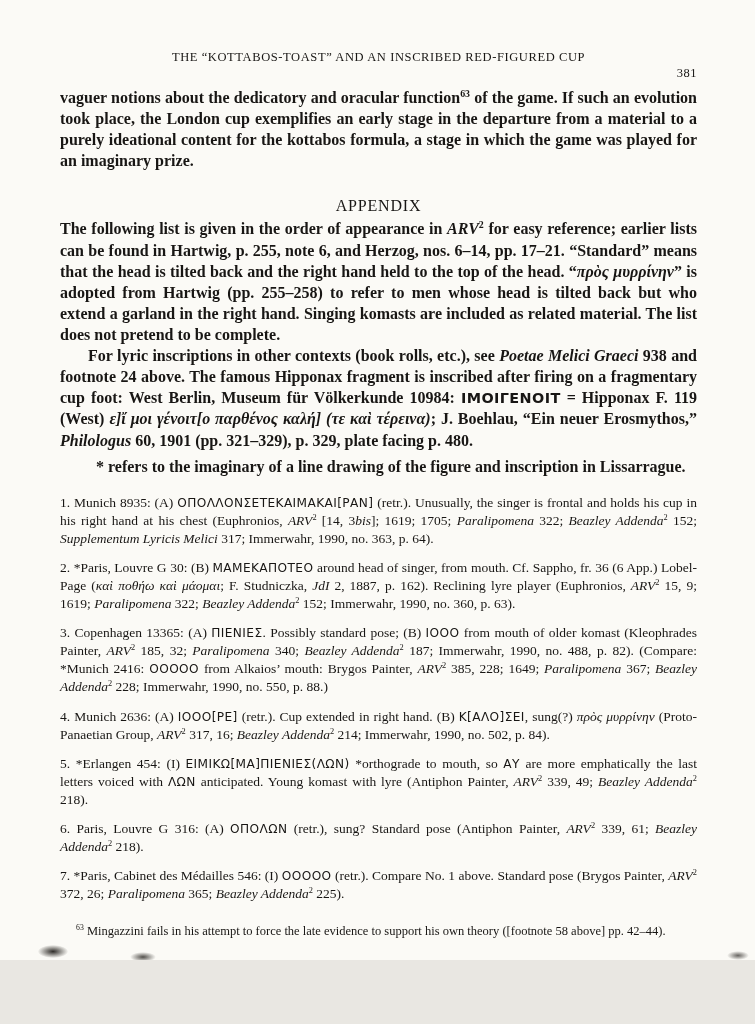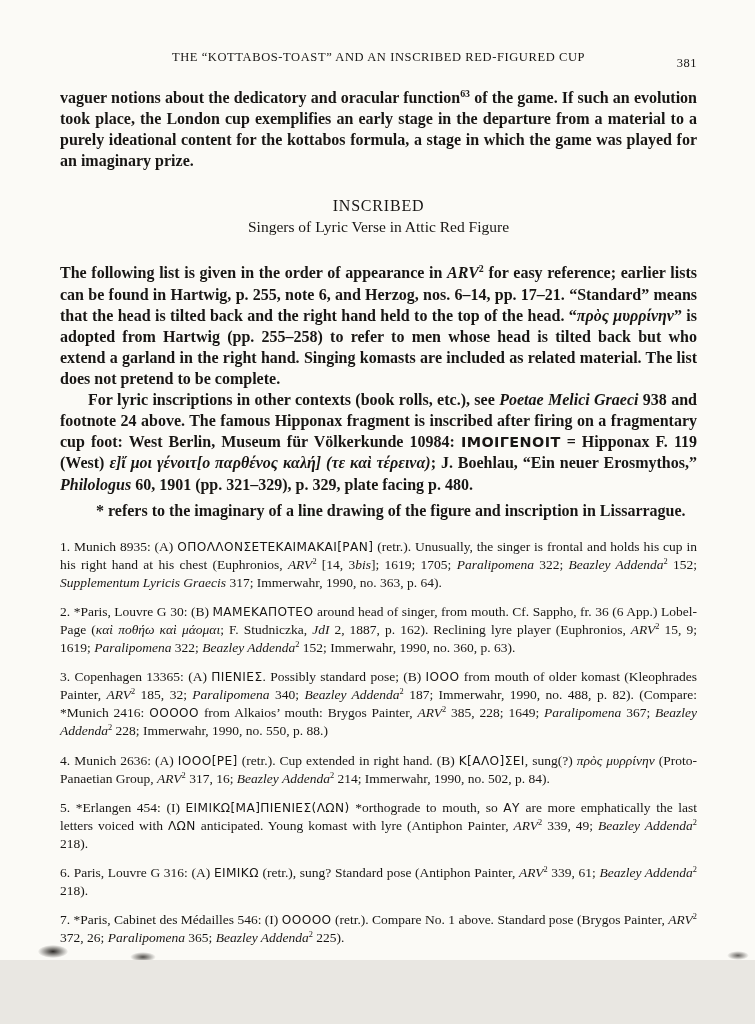--- a/index.html
+++ b/index.html
@@ -27,21 +27,21 @@
     letter-spacing: 0.6px;
     margin-bottom: 22px;
     white-space: nowrap;
   }
   .rh-title {
     text-align: center;
   }
   .rh-page {
     position: absolute;
     right: 0;
-    top: 6px;
+    top: 16px;
     letter-spacing: 0.5px;
   }
   
   .body-para {
     font-size: 16px;
     line-height: 1.32;
     text-align: justify;
     margin: 0;
     font-weight: bold;
   }
@@ -117,34 +117,33 @@
 
 <div class="page">
 
   <header class="running-head">
     <div class="rh-title">THE “KOTTABOS-TOAST” AND AN INSCRIBED RED-FIGURED CUP</div>
     <div class="rh-page">381</div>
   </header>
 
   <p class="body-para intro">vaguer notions about the dedicatory and oracular function<sup>63</sup> of the game. If such an evolution took place, the London cup exemplifies an early stage in the departure from a material to a purely ideational content for the kottabos formula, a stage in which the game was played for an imaginary prize.</p>
 
-  <h2 class="appendix-title">INSCRIBED</h2>
-  <div class="appendix-sub">Singers of Lyric Verse in Attic Red Figure</div>
+  <h2 class="appendix-title">APPENDIX</h2>
 
   <p class="body-para">The following list is given in the order of appearance in <i>ARV</i><sup>2</sup> for easy reference; earlier lists can be found in Hartwig, p. 255, note 6, and Herzog, nos. 6–14, pp. 17–21. “Standard” means that the head is tilted back and the right hand held to the top of the head. “<i>πρὸς μυρρίνην</i>” is adopted from Hartwig (pp. 255–258) to refer to men whose head is tilted back but who extend a garland in the right hand. Singing komasts are included as related material. The list does not pretend to be complete.</p>
   <p class="body-para indent-sm">For lyric inscriptions in other contexts (book rolls, etc.), see <i>Poetae Melici Graeci</i> 938 and footnote 24 above. The famous Hipponax fragment is inscribed after firing on a fragmentary cup foot: West Berlin, Museum für Völkerkunde 10984: <span class="insc">ΙΜΟΙΓΕΝΟΙΤ</span> = Hipponax F. 119 (West) <i>ε]ἴ μοι γένοιτ[ο παρθένος καλή] (τε καὶ τέρεινα)</i>; J. Boehlau, “Ein neuer Erosmythos,” <i>Philologus</i> 60, 1901 (pp. 321–329), p. 329, plate facing p. 480.</p>
   <p class="body-para indent-md space-before">* refers to the imaginary of a line drawing of the figure and inscription in Lissarrague.</p>
 
   <section class="entries">
-    <p class="entry">1. Munich 8935: (A) <span class="insc">ΟΠΟΛΛΟΝΣΕΤΕΚΑΙΜΑΚΑΙ[ΡΑΝ]</span> (retr.). Unusually, the singer is frontal and holds his cup in his right hand at his chest (Euphronios, <i>ARV</i><sup>2</sup> [14, 3<i>bis</i>]; 1619; 1705; <i>Paralipomena</i> 322; <i>Beazley Addenda</i><sup>2</sup> 152; <i>Supplementum Lyricis Graecis</i> 317; Immerwahr, 1990, no. 363, p. 64).</p>
+    <p class="entry">1. Munich 8935: (A) <span class="insc">ΟΠΟΛΛΟΝΣΕΤΕΚΑΙΜΑΚΑΙ[ΡΑΝ]</span> (retr.). Unusually, the singer is frontal and holds his cup in his right hand at his chest (Euphronios, <i>ARV</i><sup>2</sup> [14, 3<i>bis</i>]; 1619; 1705; <i>Paralipomena</i> 322; <i>Beazley Addenda</i><sup>2</sup> 152; <i>Supplementum Lyricis Melici</i> 317; Immerwahr, 1990, no. 363, p. 64).</p>
     <p class="entry">2. *Paris, Louvre G 30: (B) <span class="insc">ΜΑΜΕΚΑΠΟΤΕΟ</span> around head of singer, from mouth. Cf. Sappho, fr. 36 (6 App.) Lobel-Page (<i>καὶ ποθήω καὶ μάομαι</i>; F. Studniczka, <i>JdI</i> 2, 1887, p. 162). Reclining lyre player (Euphronios, <i>ARV</i><sup>2</sup> 15, 9; 1619; <i>Paralipomena</i> 322; <i>Beazley Addenda</i><sup>2</sup> 152; Immerwahr, 1990, no. 360, p. 63).</p>
     <p class="entry">3. Copenhagen 13365: (A) <span class="insc">ΠΙΕΝΙΕΣ</span>. Possibly standard pose; (B) <span class="insc">ΙΟΟΟ</span> from mouth of older komast (Kleophrades Painter, <i>ARV</i><sup>2</sup> 185, 32; <i>Paralipomena</i> 340; <i>Beazley Addenda</i><sup>2</sup> 187; Immerwahr, 1990, no. 488, p. 82). (Compare: *Munich 2416: <span class="insc">ΟΟΟΟΟ</span> from Alkaios’ mouth: Brygos Painter, <i>ARV</i><sup>2</sup> 385, 228; 1649; <i>Paralipomena</i> 367; <i>Beazley Addenda</i><sup>2</sup> 228; Immerwahr, 1990, no. 550, p. 88.)</p>
     <p class="entry">4. Munich 2636: (A) <span class="insc">ΙΟΟΟ[ΡΕ]</span> (retr.). Cup extended in right hand. (B) <span class="insc">Κ[ΑΛΟ]ΣΕΙ</span>, sung(?) <i>πρὸς μυρρίνην</i> (Proto-Panaetian Group, <i>ARV</i><sup>2</sup> 317, 16; <i>Beazley Addenda</i><sup>2</sup> 214; Immerwahr, 1990, no. 502, p. 84).</p>
     <p class="entry">5. *Erlangen 454: (I) <span class="insc">ΕΙΜΙΚΩ[ΜΑ]ΠΙΕΝΙΕΣ(ΛΩΝ)</span> *orthograde to mouth, so <span class="insc">ΑΥ</span> are more emphatically the last letters voiced with <span class="insc">ΛΩΝ</span> anticipated. Young komast with lyre (Antiphon Painter, <i>ARV</i><sup>2</sup> 339, 49; <i>Beazley Addenda</i><sup>2</sup> 218).</p>
-    <p class="entry">6. Paris, Louvre G 316: (A) <span class="insc">ΕΙΜΙΚΩ</span> (retr.), sung? Standard pose (Antiphon Painter, <i>ARV</i><sup>2</sup> 339, 61; <i>Beazley Addenda</i><sup>2</sup> 218).</p>
+    <p class="entry">6. Paris, Louvre G 316: (A) <span class="insc">ΟΠΟΛΩΝ</span> (retr.), sung? Standard pose (Antiphon Painter, <i>ARV</i><sup>2</sup> 339, 61; <i>Beazley Addenda</i><sup>2</sup> 218).</p>
     <p class="entry">7. *Paris, Cabinet des Médailles 546: (I) <span class="insc">ΟΟΟΟΟ</span> (retr.). Compare No. 1 above. Standard pose (Brygos Painter, <i>ARV</i><sup>2</sup> 372, 26; <i>Paralipomena</i> 365; <i>Beazley Addenda</i><sup>2</sup> 225).</p>
   </section>
 
   <footer class="footnote"><sup>63</sup> Mingazzini fails in his attempt to force the late evidence to support his own theory ([footnote 58 above] pp. 42–44).</footer>
 
   <div class="scan-mark m1"></div>
   <div class="scan-mark m2"></div>
   <div class="scan-mark m3"></div>
 
 </div>

